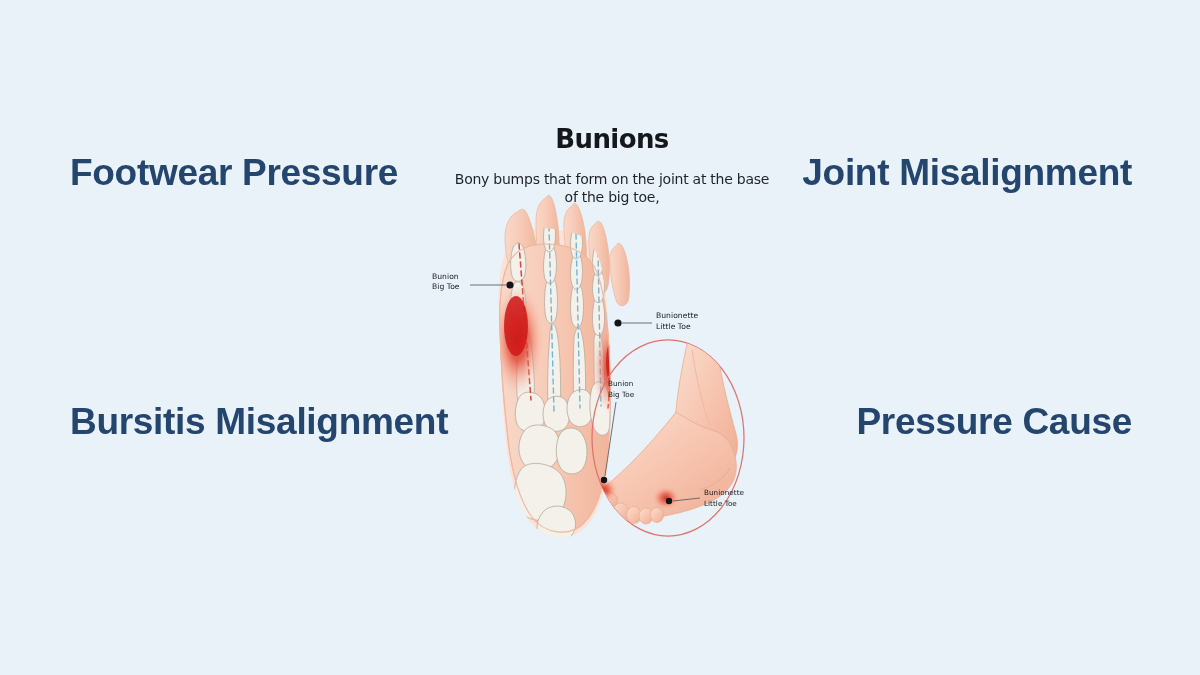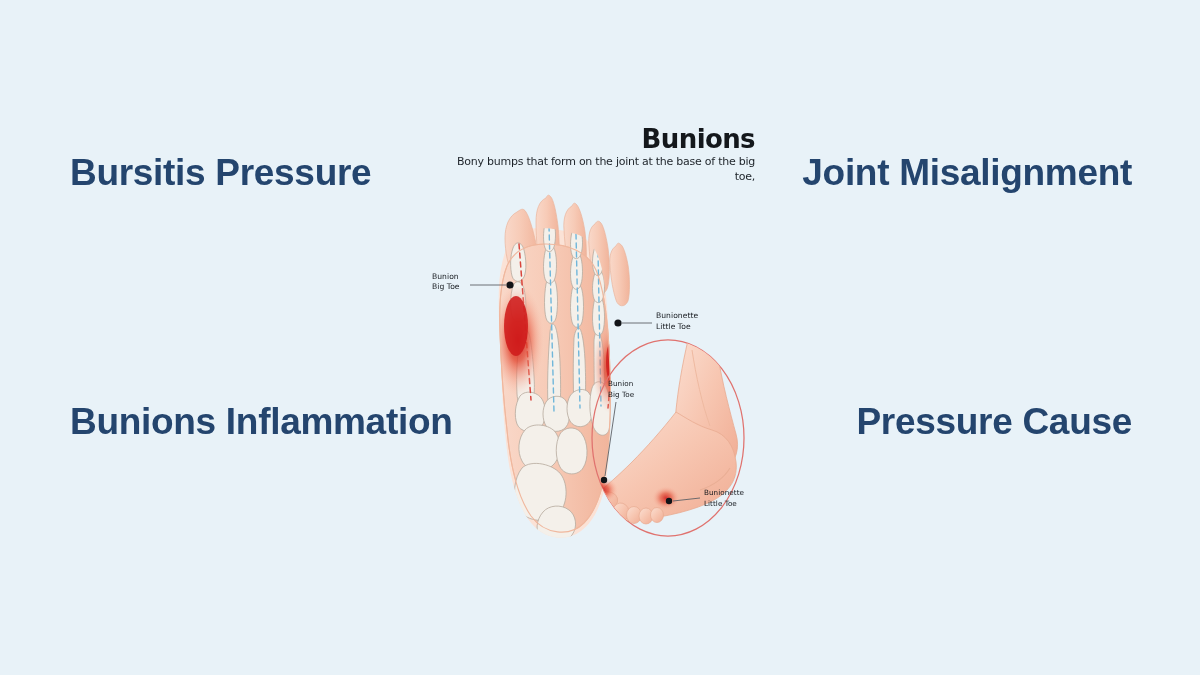--- a/index.html
+++ b/index.html
@@ -22,37 +22,37 @@
     white-space:nowrap;
     font-family:"Liberation Sans", sans-serif;
   }
   #cause-tl{left:70px;top:152px;}
   #cause-tr{right:68px;top:152px;text-align:left;}
   #cause-bl{left:70px;top:401px;}
   #cause-br{right:68px;top:401px;text-align:right;}
 
   
   #headline{
-    position:absolute;left:435px;top:126px;width:320px;
-    text-align:right;
+    position:absolute;left:452px;top:126px;width:320px;
+    text-align:center;
   }
   #headline .title{
     font-family:"DejaVu Sans", sans-serif;
     font-weight:bold;
     font-size:26px;
     color:#14181c;
     letter-spacing:-0.6px;
     line-height:1.05;
   }
   #headline .subtitle{
     font-family:"DejaVu Sans", sans-serif;
-    font-size:11px;
+    font-size:14px;
     color:#1d2329;
     line-height:1.30;
-    margin-top:2px;
+    margin-top:17px;
     letter-spacing:-0.25px;
   }
 
   
   #art{position:absolute;left:400px;top:190px;width:400px;height:380px;}
 
   .callout-text{
     font-family:"DejaVu Sans", sans-serif;
     font-size:7.6px;
     fill:#15191e;
@@ -60,23 +60,23 @@
   }
   .callout-text.small{font-size:7.2px;}
   .leader{stroke:#5d6166;stroke-width:0.9;fill:none;}
   .dot{fill:#111418;}
 </style>
 </head>
 <body style="background: rgb(232, 242, 248);">
 
 <div id="stage">
 
-  <div class="cause" id="cause-tl">Bursitis Pressure</div>
+  <div class="cause" id="cause-tl">Footwear Pressure</div>
   <div class="cause" id="cause-tr">Joint Misalignment</div>
-  <div class="cause" id="cause-bl">Bunions Inflammation</div>
+  <div class="cause" id="cause-bl">Bursitis Misalignment</div>
   <div class="cause" id="cause-br">Pressure Cause</div>
 
   <div id="headline">
     <div class="title">Bunions</div>
     <div class="subtitle">
       <span>Bony bumps that form on the joint at the base of the big toe,</span><br>
     </div>
   </div>
 
   <svg id="art" viewBox="0 0 400 380">

